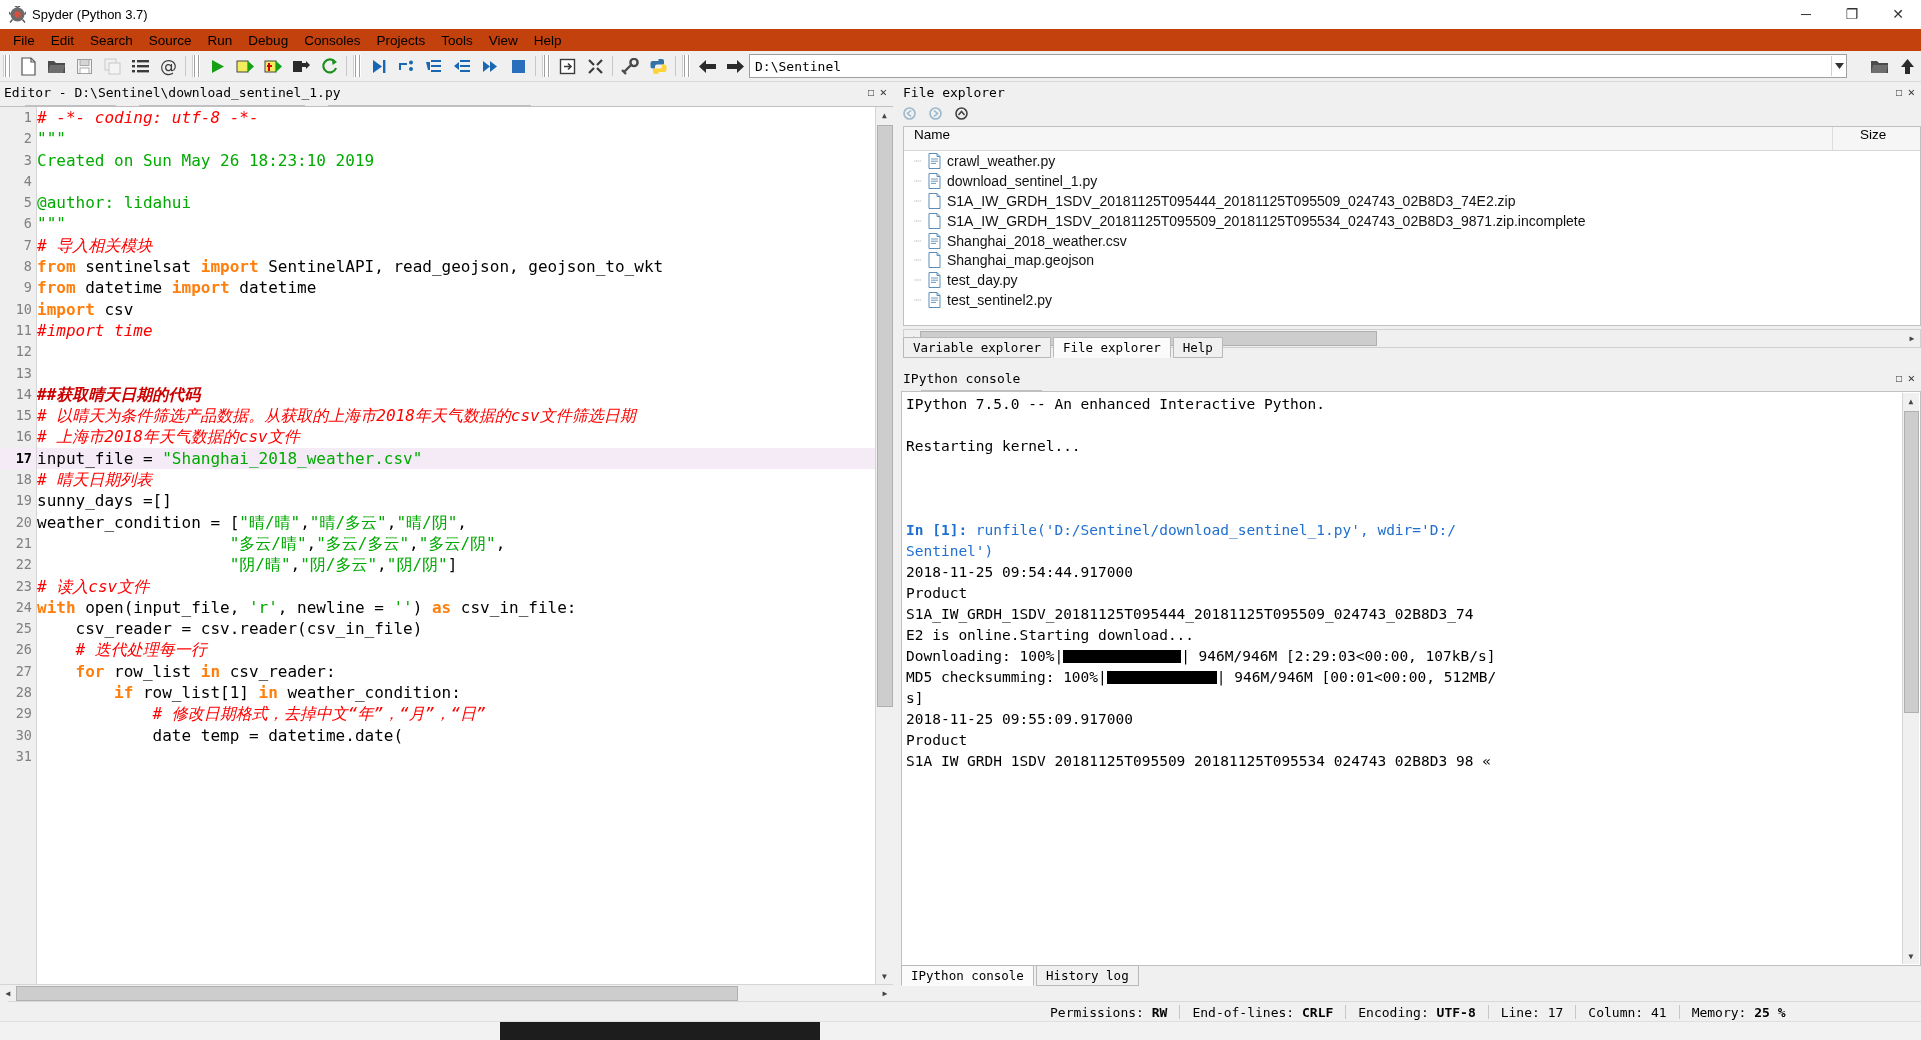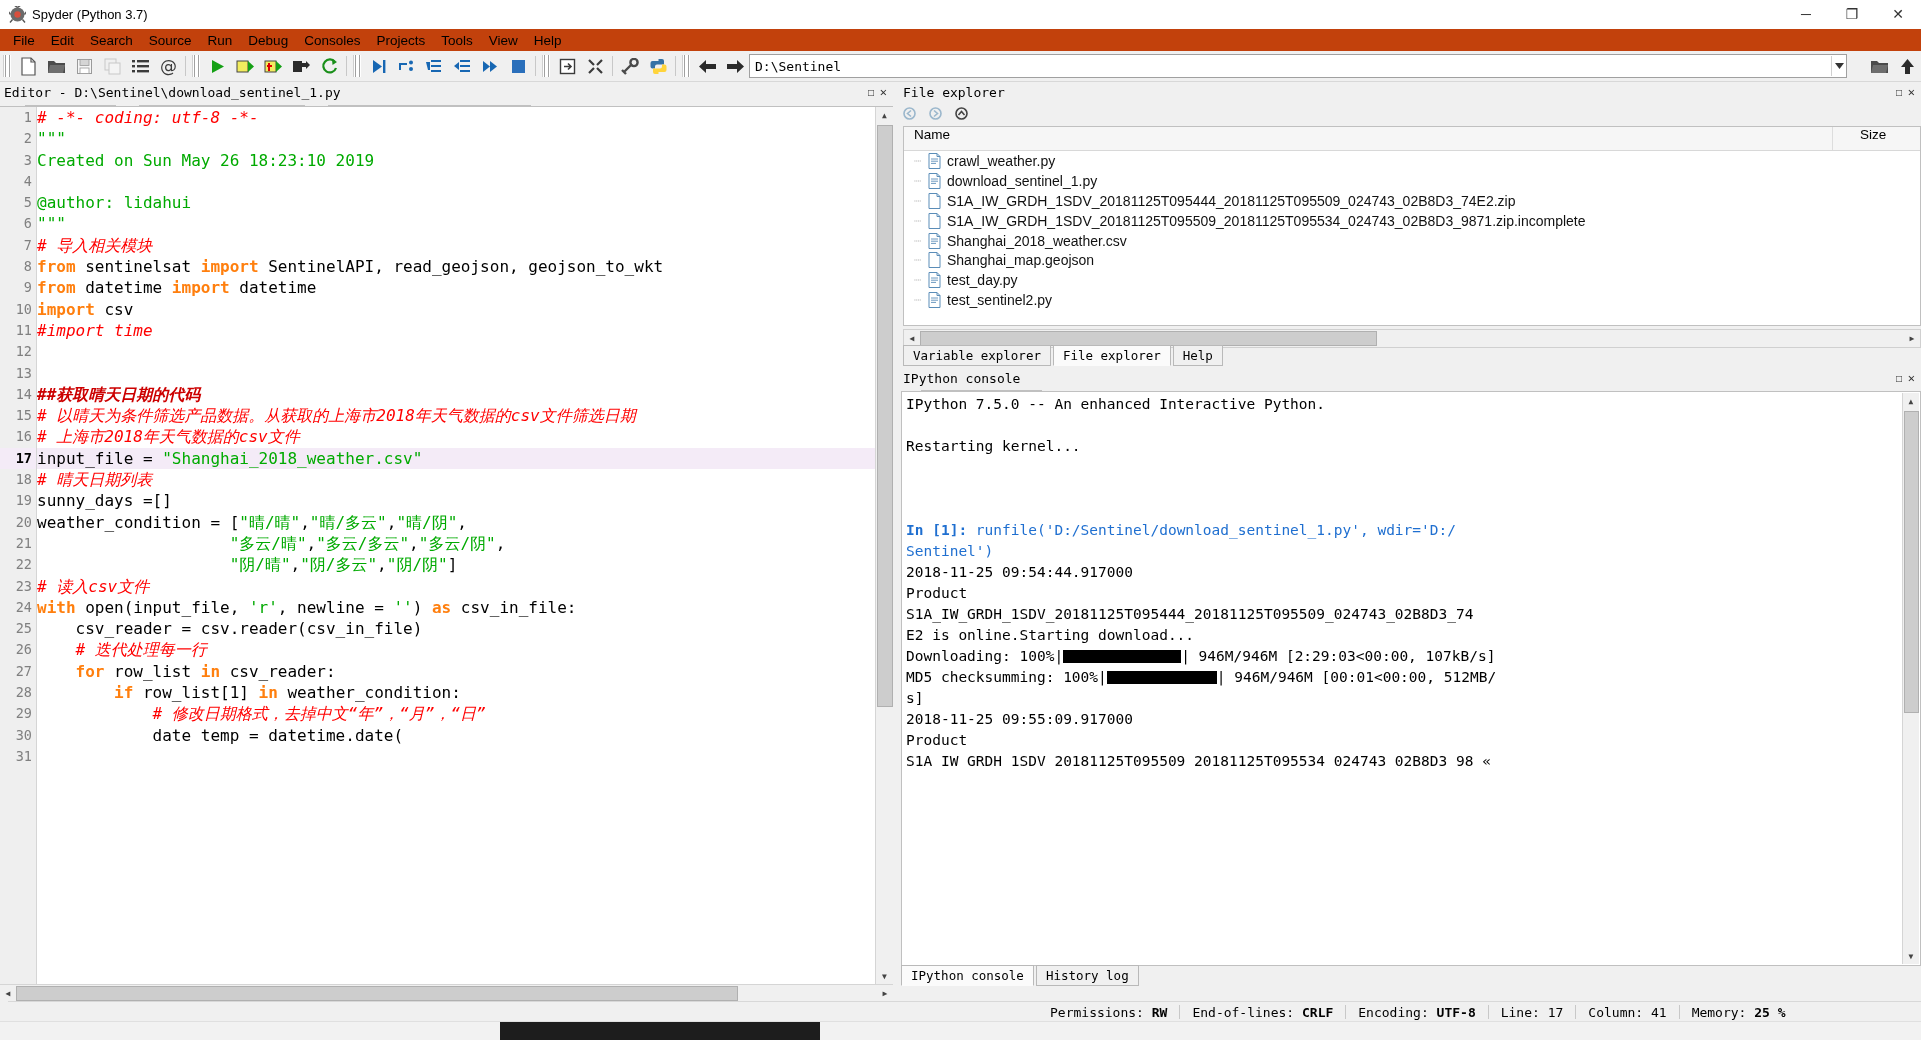--- a/index.html
+++ b/index.html
@@ -96,21 +96,21 @@
             font-family:"Liberation Sans",sans-serif;font-size:13.5px;gap:17px;}
   .fex-head .c1{flex:1;padding-left:10px;}
   .fex-head .sep{width:1px;height:23px;background:#ddd;}
   .fex-head .c2{width:60px;padding-left:10px;}
   .frow{height:19.9px;display:flex;align-items:center;font-family:"Liberation Sans",sans-serif;font-size:14px;
         padding-left:10px;color:#111;}
   .tree-dash{width:14px;color:#bbb;font-size:12px;}
   .fileicon{width:13px;height:16px;margin-right:6px;}
   .fex-hscroll{position:absolute;left:8px;right:0;bottom:8px;height:17px;background:#f0f0f0;border:1px solid #d0d0d0;display:flex;}
 
-  .midtabs{position:absolute;left:8px;right:0;top:262px;height:22px;display:flex;align-items:flex-end;}
+  .midtabs{position:absolute;left:8px;right:0;top:254px;height:22px;display:flex;align-items:flex-end;}
   .mtab{height:19px;padding:0 9px;display:flex;align-items:center;background:#f0f0f0;border:1px solid #b9b9b9;
         font-family:"DejaVu Sans Mono",monospace;font-size:12.5px;margin-right:2px;}
   .mtab.active{background:#fbfbfb;border-bottom-color:#fbfbfb;}
 
   .console{position:absolute;left:0;right:0;top:286px;bottom:0;}
   .cons-tabs{height:23px;display:flex;align-items:flex-end;padding-left:6px;position:relative;}
   .cons-right{position:absolute;right:6px;top:4px;display:flex;align-items:center;gap:8px;}
   .stopsq{width:13px;height:13px;background:#cc0000;}
   .cons-body{position:absolute;left:6px;right:0;top:23px;bottom:36px;background:#fff;border:1px solid #c0c0c0;overflow:hidden;padding-left:15px;}
   .cbody-inner{position:absolute;left:4px;top:2px;right:20px;}

